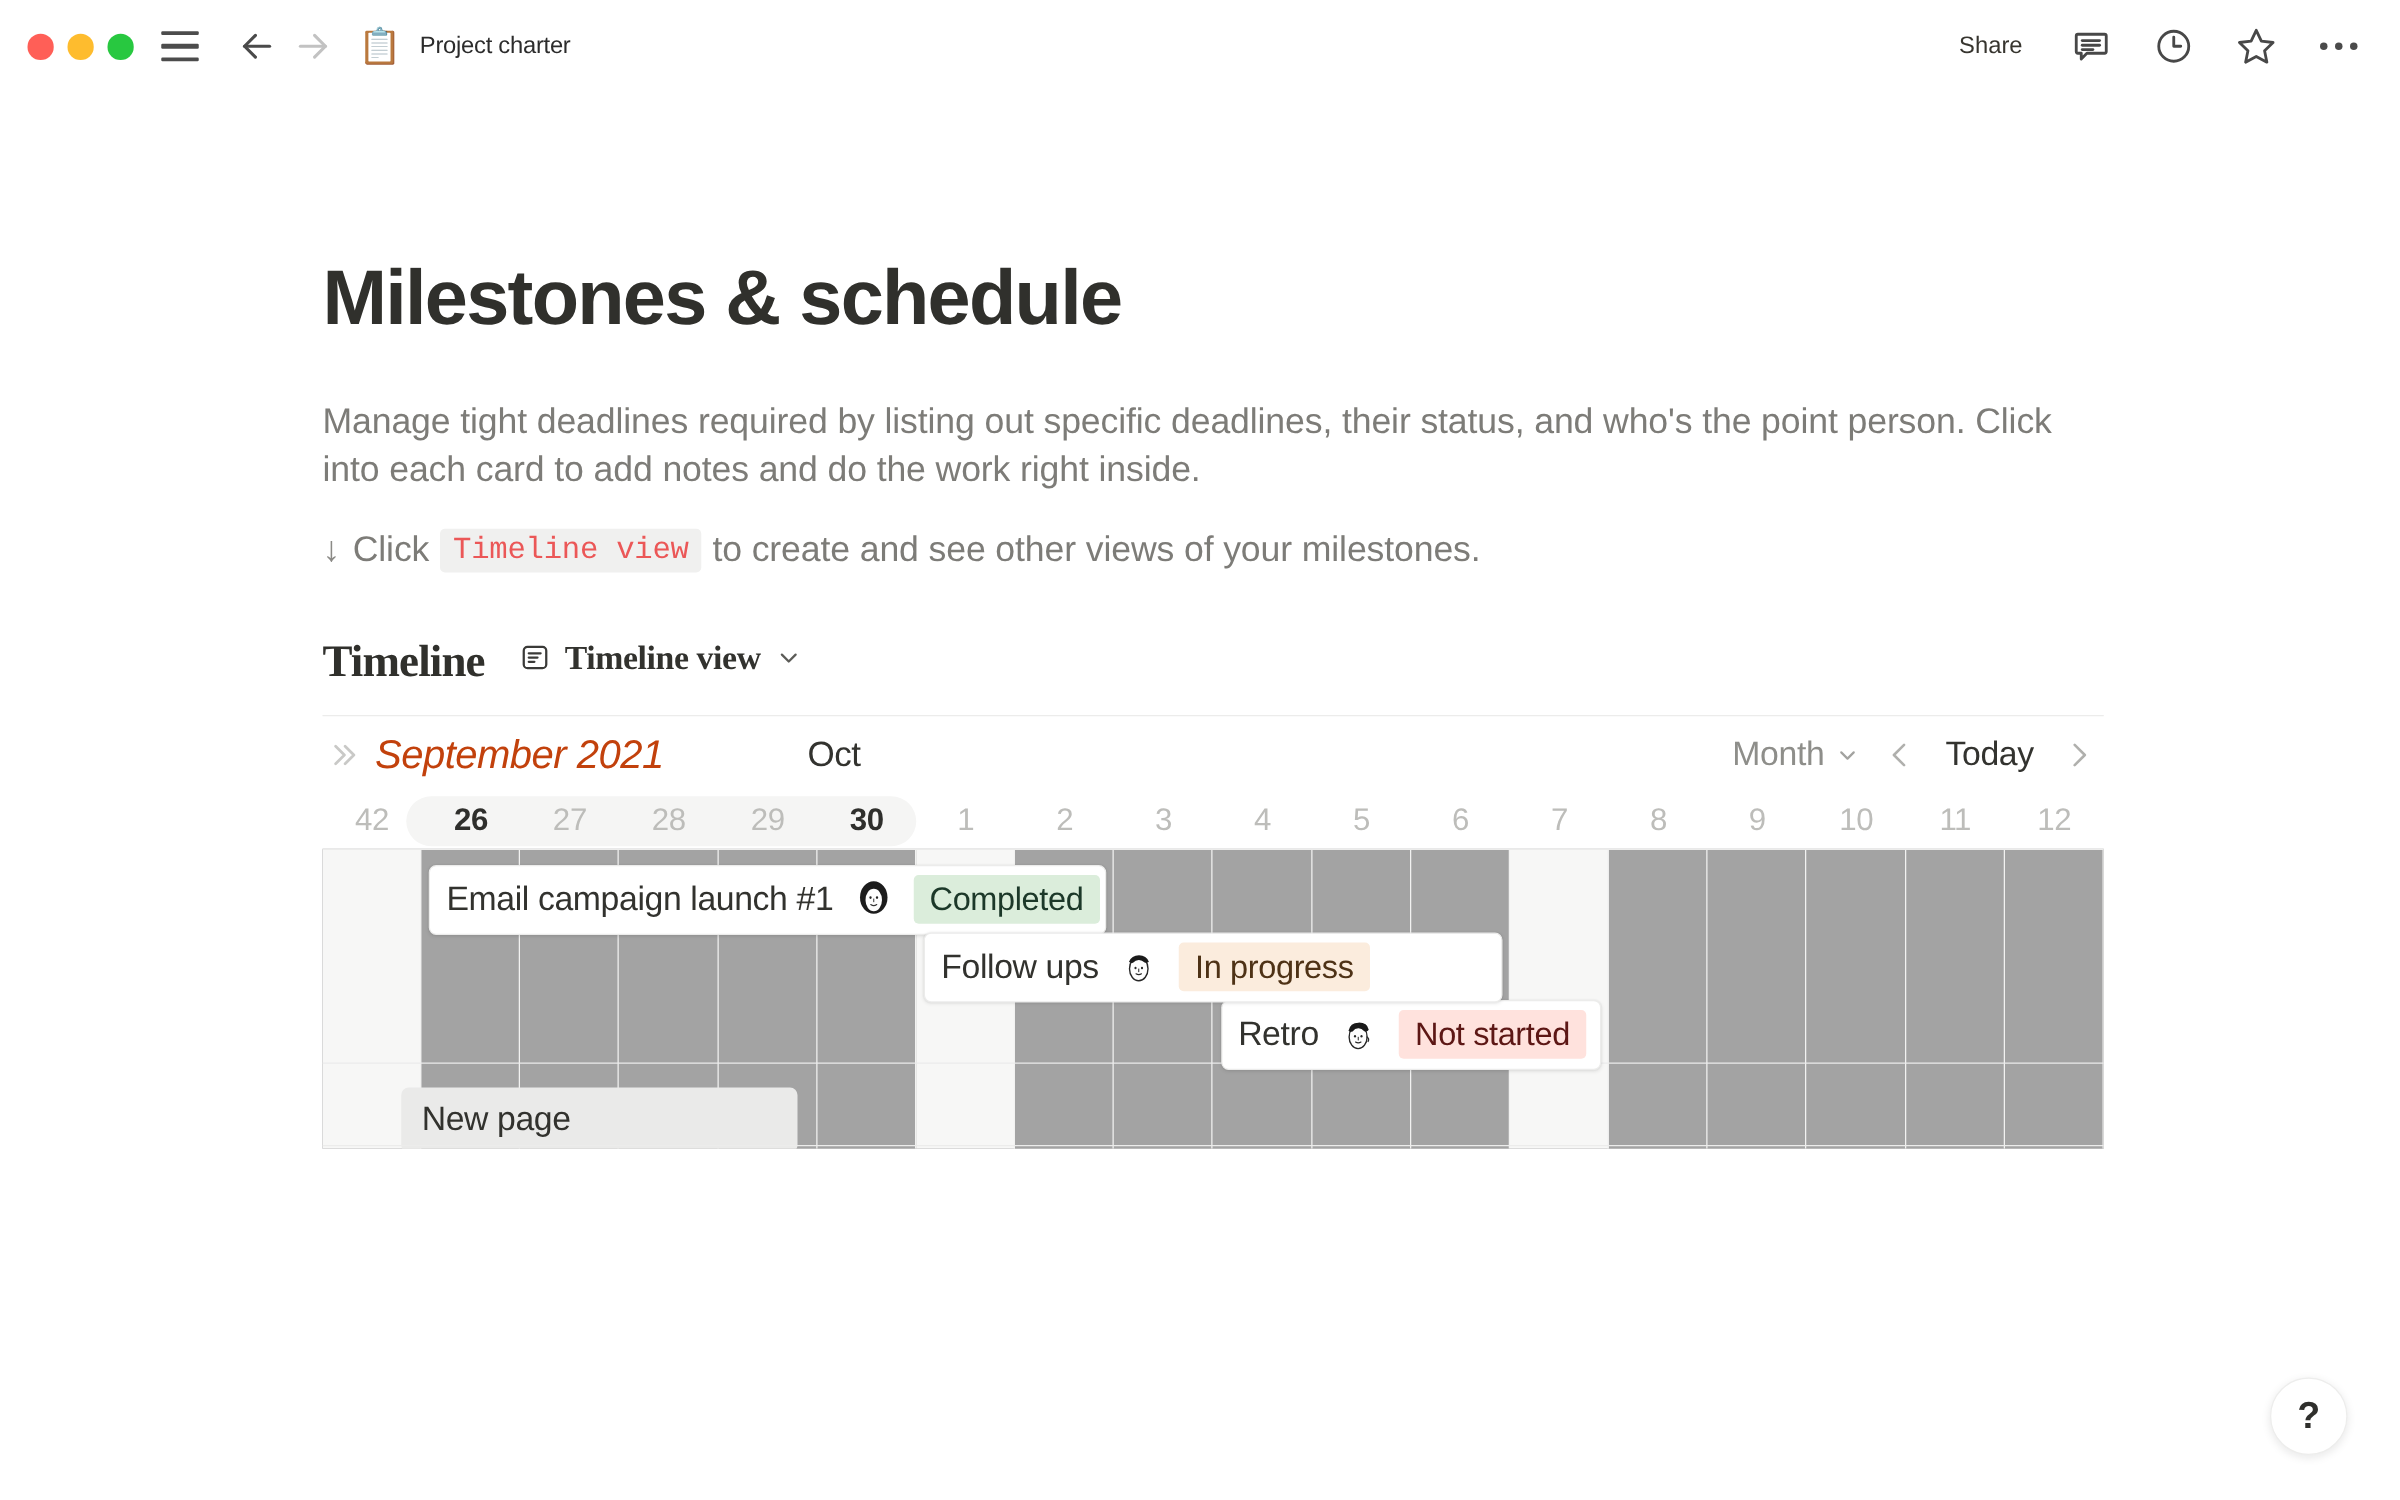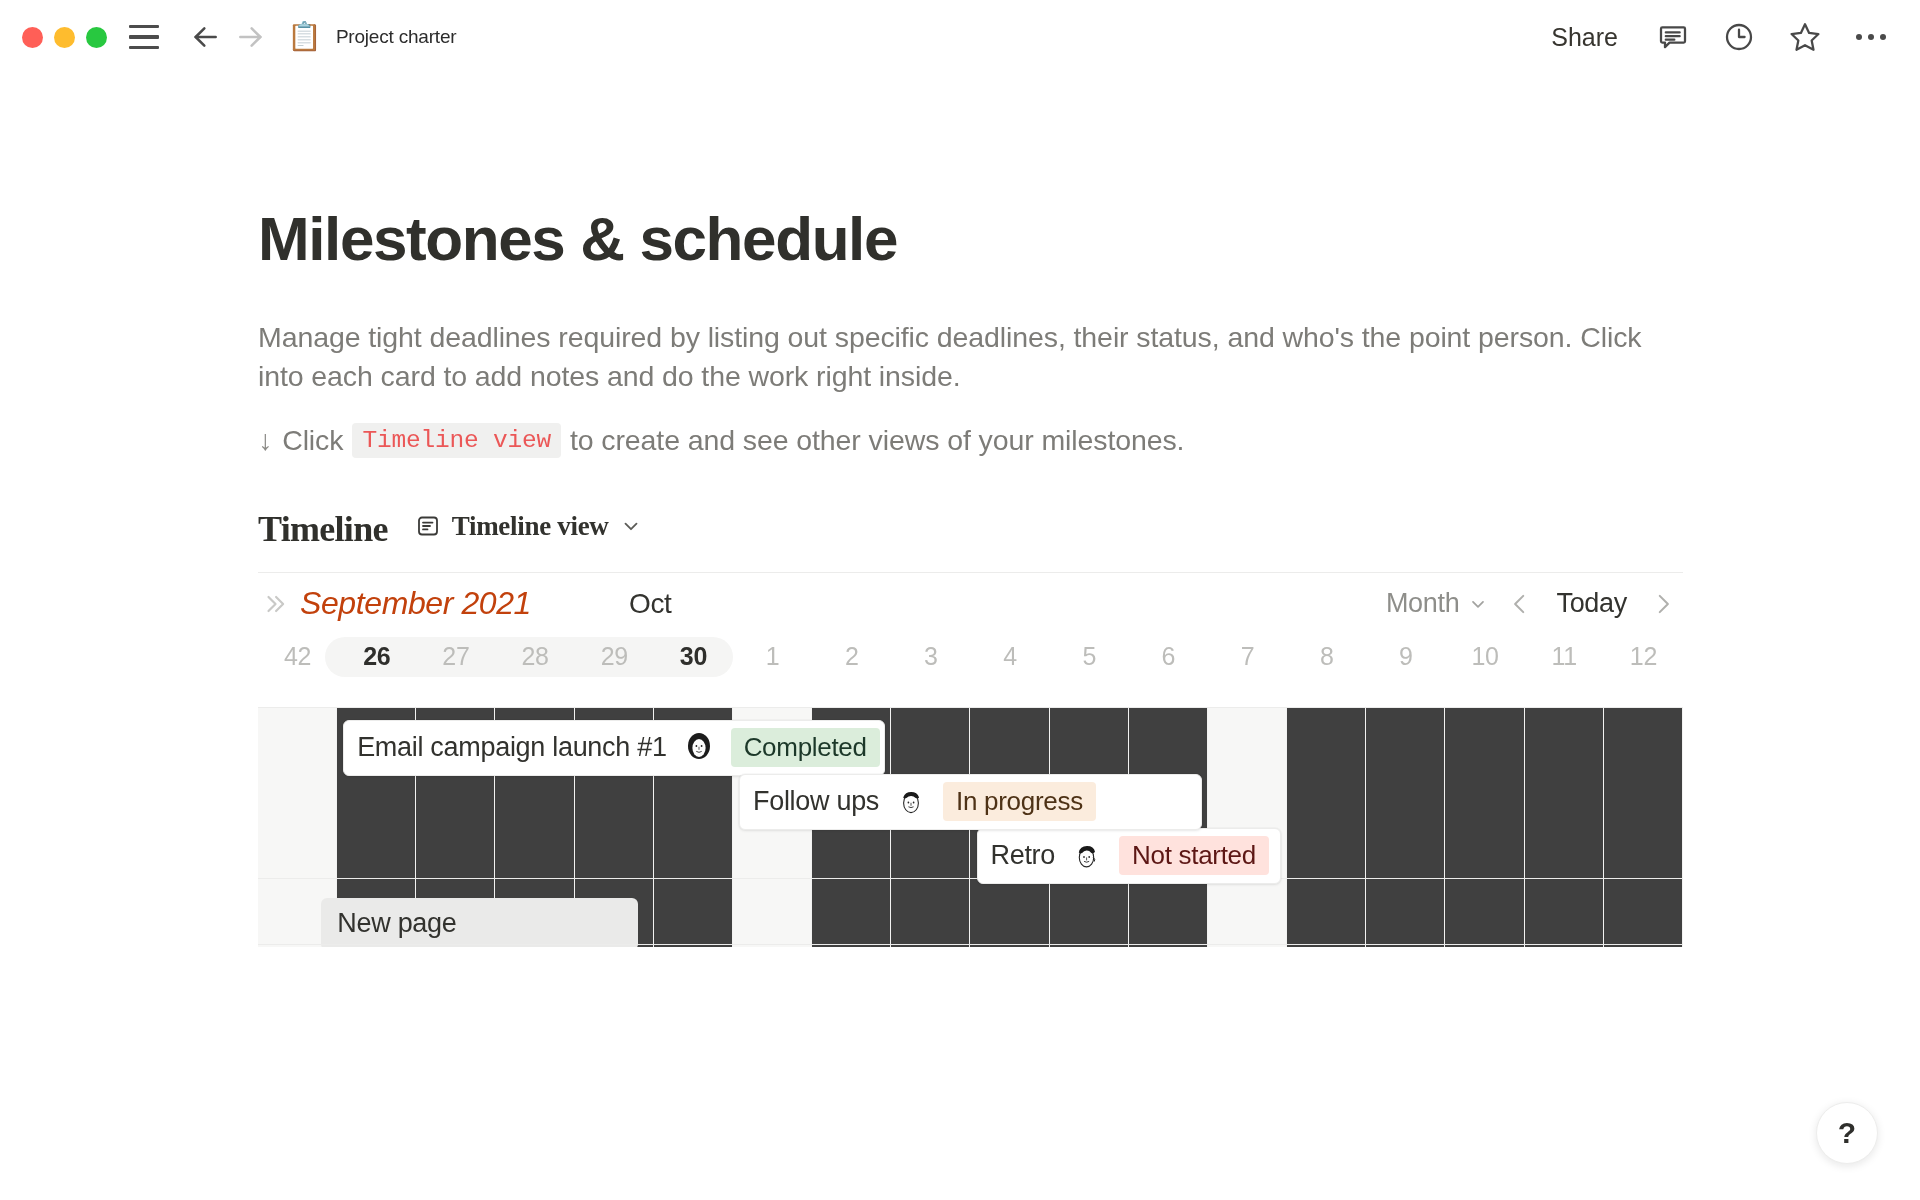--- a/index.html
+++ b/index.html
@@ -74,21 +74,21 @@
     letter-spacing: -0.2px;
   }
 
   .titlebar-right {
     margin-left: auto;
     display: flex;
     align-items: center;
     gap: 28px;
   }
   .share-btn {
-    font-size: 25px;
+    font-size: 19px;
     color: #37352f;
     cursor: pointer;
     padding: 4px 8px;
   }
   .tb-icon {
     width: 38px; height: 38px;
     display: flex; align-items: center; justify-content: center;
     color: #484848;
     cursor: pointer;
   }
@@ -204,21 +204,21 @@
   }
   .tl-month-main {
     font-size: 32px;
     color: #c2410c;
     letter-spacing: -0.4px;
     cursor: pointer;
     font-style: italic;
   }
   .tl-month-next {
     position: absolute;
-    left: 371px;
+    left: 388px;
     font-size: 28px;
     color: #33332f;
     letter-spacing: -0.4px;
     cursor: pointer;
   }
   .tl-controls-right {
     margin-left: auto;
     display: flex;
     align-items: center;
     gap: 6px;
@@ -275,23 +275,22 @@
   .tl-day.hl {
     color: #2f2f2c;
     font-weight: bold;
   }
 
   
   .tl-grid {
     position: relative;
     height: 240px;
     border-top: 1.5px solid #ececeb;
-    background: #404040;
+    background: #a3a3a3;
     overflow: hidden;
-    margin-top: 28px;
   }
   .tl-col {
     position: absolute;
     top: 0; bottom: 0;
     border-right: 1px solid #f2f2f1;
   }
   .tl-col.shade { background: #f7f7f6; }
 
   .tl-rowline {
     position: absolute;

